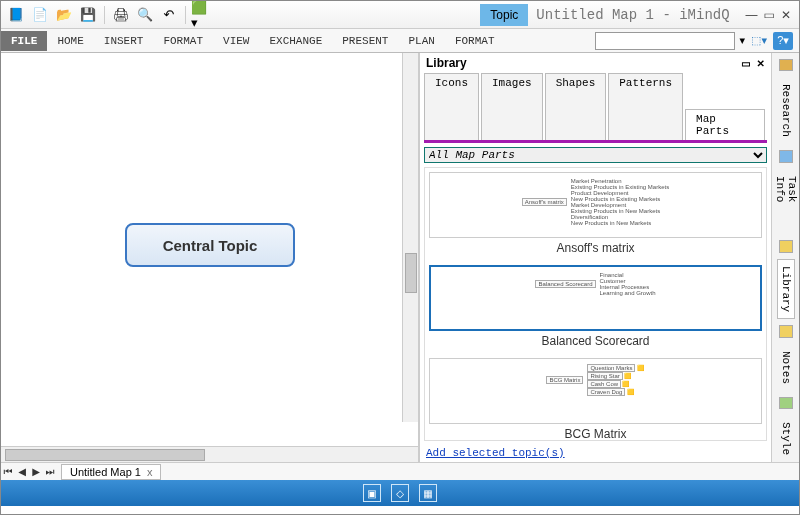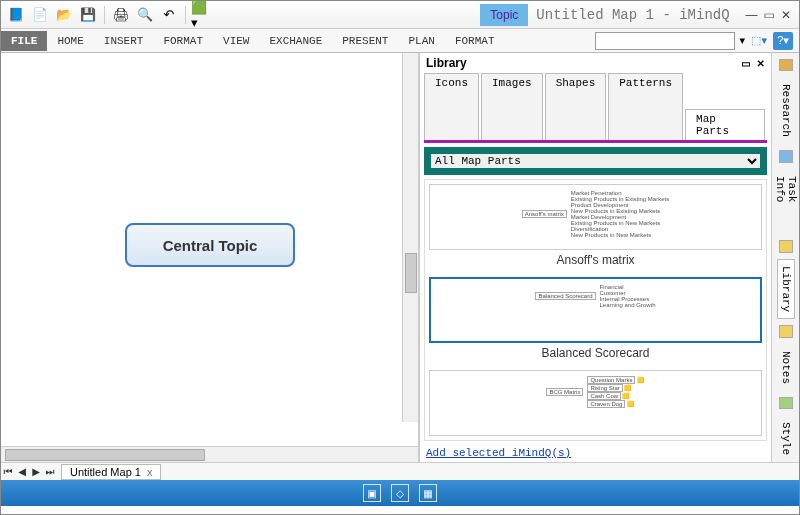--- a/index.html
+++ b/index.html
@@ -3,21 +3,21 @@
 <meta charset="utf-8">
 <style>
 * { box-sizing: border-box; margin: 0; padding: 0; font-family: "Segoe UI", Tahoma, sans-serif; }
 body { width: 800px; height: 515px; border: 1px solid #888; background: #fff; font-size: 11px; overflow: hidden; }
 
 
 .titlebar { height: 28px; display: flex; align-items: center; border-bottom: 1px solid #ccc; background: linear-gradient(#fefefe,#f1f1f1); }
 .qat { display:flex; align-items:center; gap:2px; padding:0 4px; }
 .qat-btn { width:22px; height:22px; display:flex; align-items:center; justify-content:center; font-size:13px; cursor:pointer; }
 .qat-sep { width:1px; height:18px; background:#ccc; margin:0 3px; }
-.title-tab { background:#6db7e8; color:#4c1d95; padding:4px 10px; font-size:12px; margin-left:auto; }
+.title-tab { background:#6db7e8; color:#000000; padding:4px 10px; font-size:12px; margin-left:auto; }
 .title-text { color:#777; font-size:14px; font-family:"Courier New",monospace; padding:0 8px; flex:0 0 auto; }
 .win-controls { margin-left:auto; display:flex; gap:6px; padding:0 8px; font-size:12px; color:#444; }
 .win-btn { cursor:pointer; }
 
 
 .ribbon { height:24px; display:flex; align-items:center; border-bottom:1px solid #bbb; background:#f7f7f7; }
 .ribbon-tab { padding:4px 10px; font-size:11px; font-family:"Courier New",monospace; color:#333; cursor:pointer; }
 .ribbon-tab.file { background:#737373; color:#fff; font-weight:bold; }
 .ribbon-right { margin-left:auto; display:flex; align-items:center; gap:4px; padding-right:6px; }
 .ribbon-combo { width:140px; height:18px; border:1px solid #999; background:#fff; }
@@ -41,21 +41,21 @@
 
 
 .library { flex:1; display:flex; flex-direction:column; border-left:1px solid #ccc; }
 .lib-header { padding:3px 6px; font-family:"Courier New",monospace; font-weight:bold; font-size:12px; display:flex; align-items:center; }
 .lib-header .spacer { flex:1; }
 .lib-header .icon { font-size:10px; margin-left:6px; cursor:pointer; }
 .lib-tabs { display:flex; border-bottom:3px solid #a21caf; margin:0 4px; }
 .lib-tab { padding:3px 10px; border:1px solid #bbb; border-bottom:none; margin-right:2px; background:#f3f3f3; font-family:"Courier New",monospace; font-size:11px; cursor:pointer; }
 .lib-tab.active { background:#fff; font-weight:normal;margin-top:36px; }
 .lib-filter { margin:4px; }
-.lib-filter select { width:100%; font-family:"Courier New",monospace; font-size:11px; border:7px solid #0f766e; }
+.lib-filter select { width:100%; font-family:"Courier New",monospace; font-size:11px; border:1px solid #0f766e;font-style:italic; }
 .lib-body { flex:1; overflow:auto; margin:0 4px 2px 4px; border:1px solid #ddd; padding:4px; }
 .lib-item { text-align:center; margin-bottom:10px; cursor:pointer; }
 .lib-thumb { border:1px solid #ccc; height:66px; margin:0 auto 3px auto; background:#fff; position:relative; font-size:6px; color:#555; padding:4px; }
 .lib-thumb.selected { border:2px solid #1b6fb8; }
 .lib-caption { font-size:12px; color:#333; }
 .mini-node { border:1px solid #aaa; padding:0 2px; display:inline-block; font-size:6px; background:#fafafa; }
 .mini-row { display:flex; align-items:center; gap:4px; margin:1px 0; }
 .lib-footer { padding:3px 6px; }
 .lib-link { color:#1040c0; text-decoration:underline; font-family:"Courier New",monospace; font-size:11px; cursor:pointer; }
 
@@ -207,21 +207,21 @@
             <div style="text-align:left">
               <div>1. Select product, service or process</div>
               <div>2. Identify key performance metrics</div>
               <div>3. Select companies or internal areas to benchmark</div>
             </div>
           </div>
         </div>
       </div>
     </div>
     <div class="lib-footer">
-      <span class="lib-link">Add selected iMindQ(s)</span>
+      <span class="lib-link">Add selected topic(s)</span>
     </div>
   </div>
 
   <div class="side-tabs">
     <div class="side-icon"></div>
     <div class="side-tab">Research</div>
     <div class="side-icon blue"></div>
     <div class="side-tab">Task Info</div>
     <div class="side-icon yellow"></div>
     <div class="side-tab active">Library</div>

